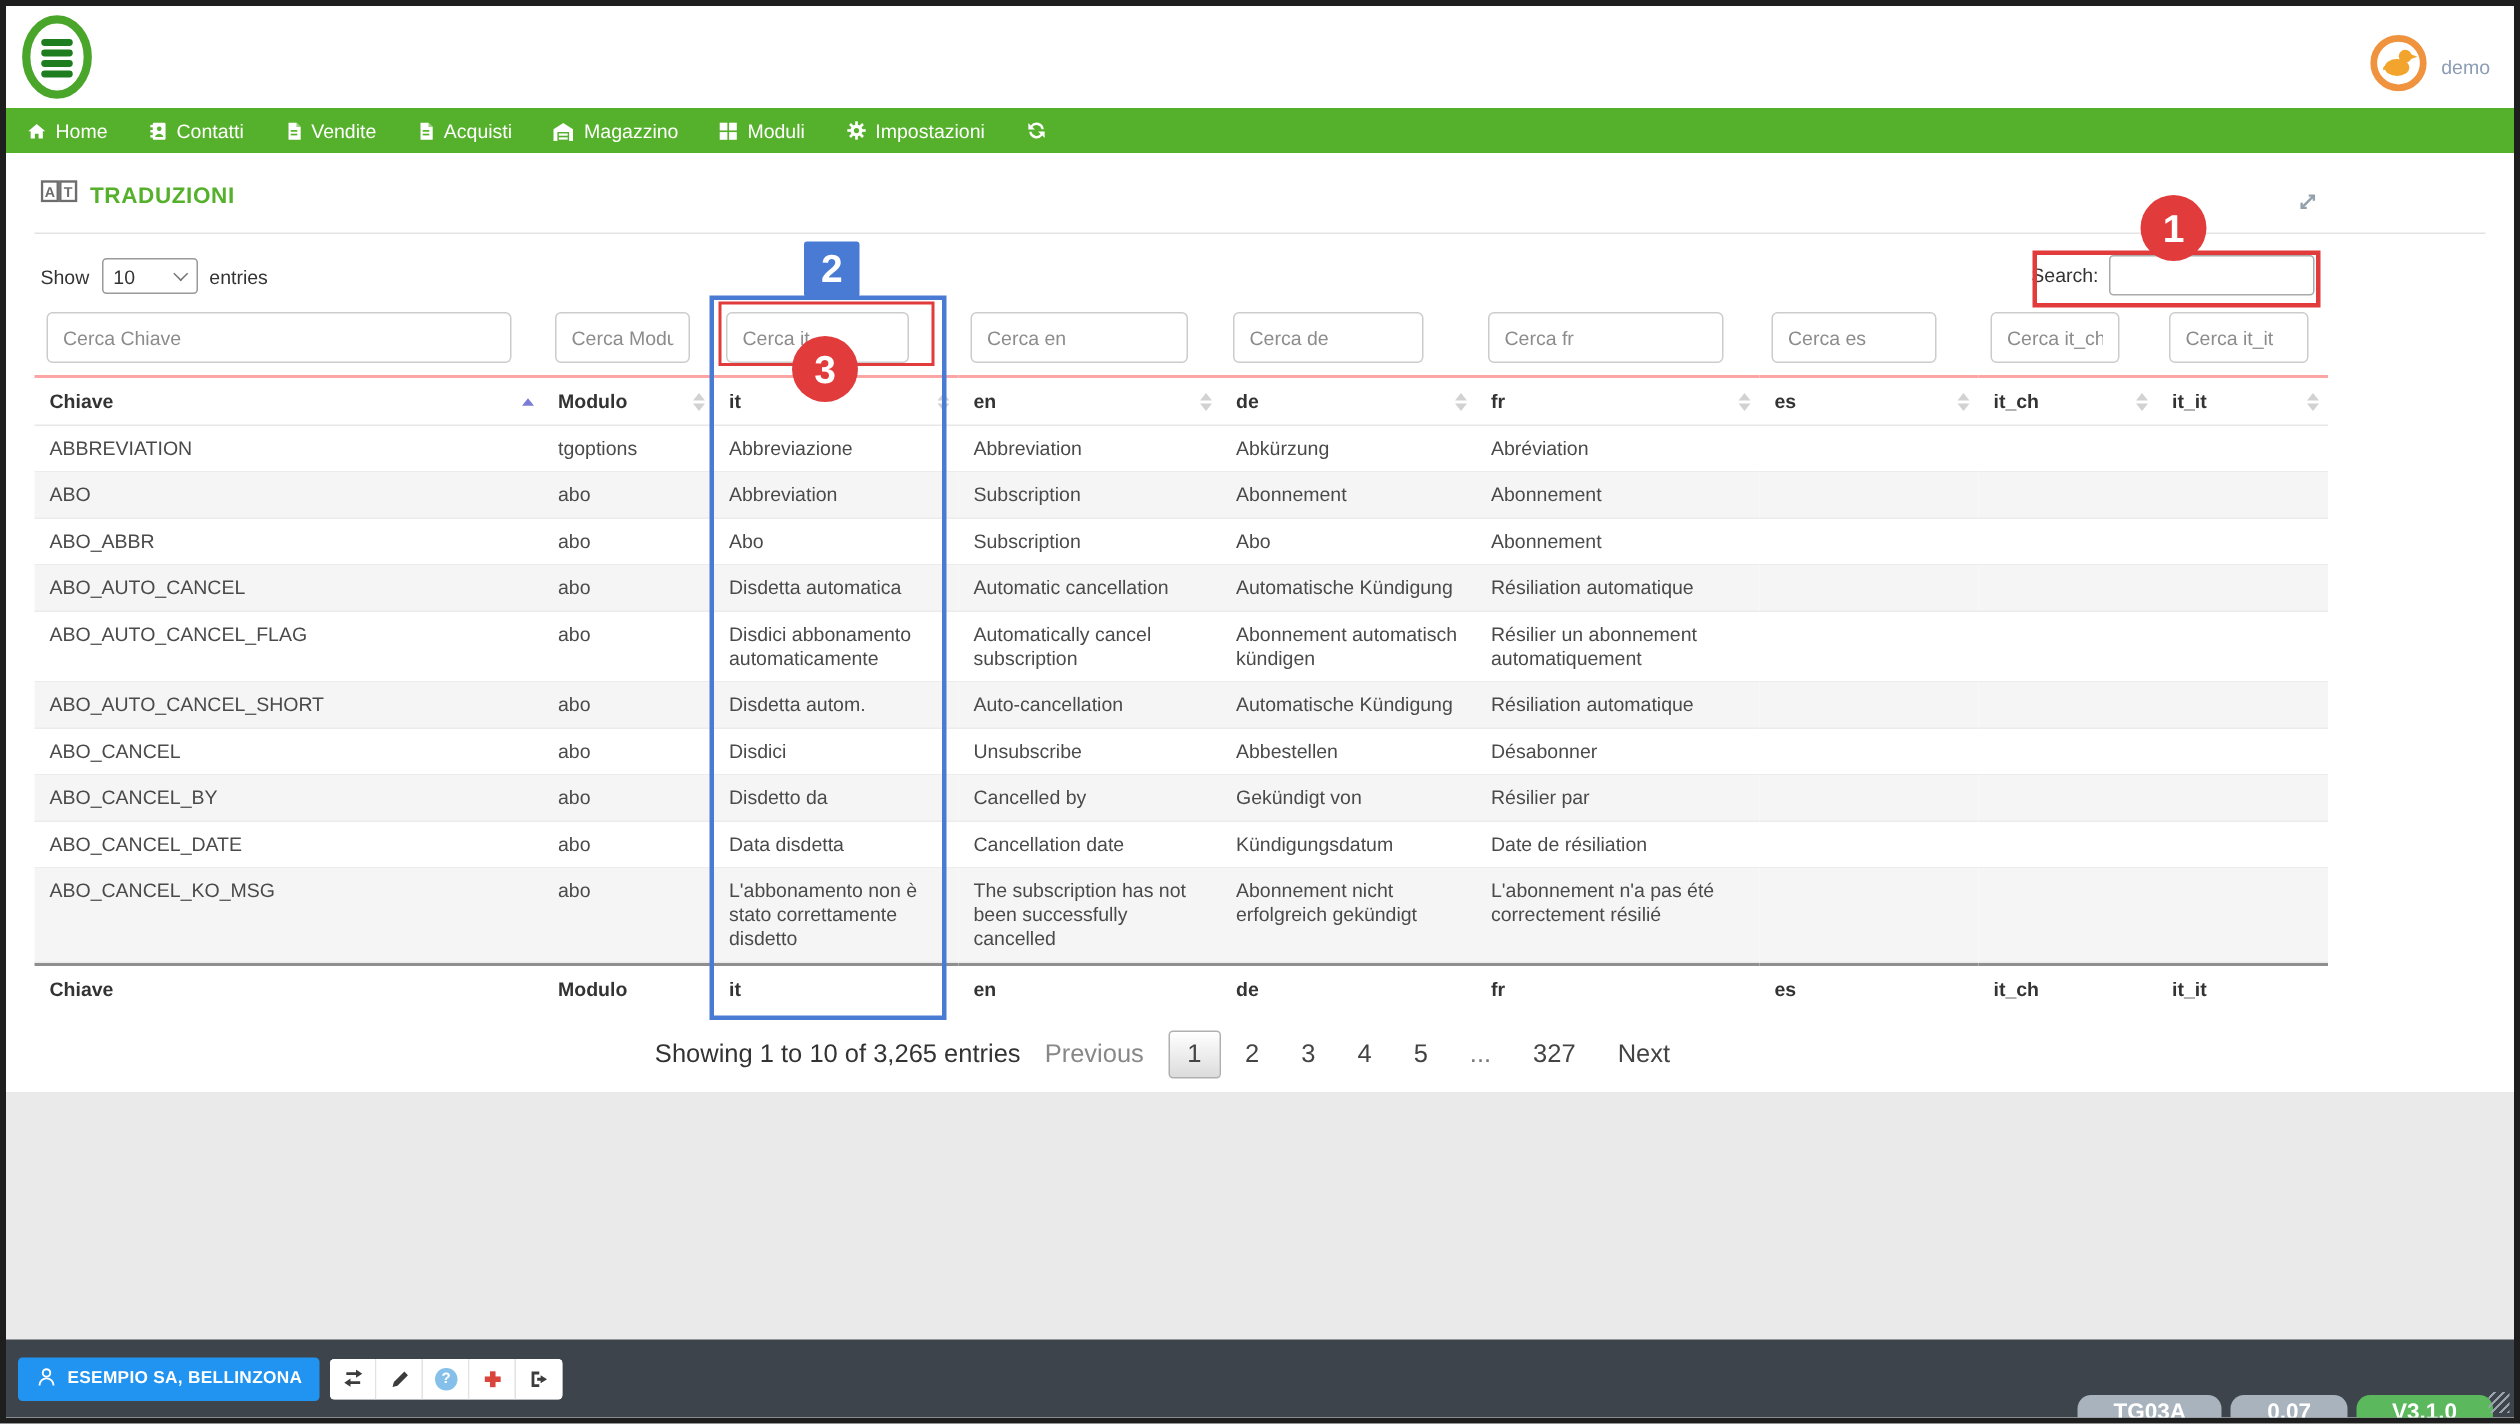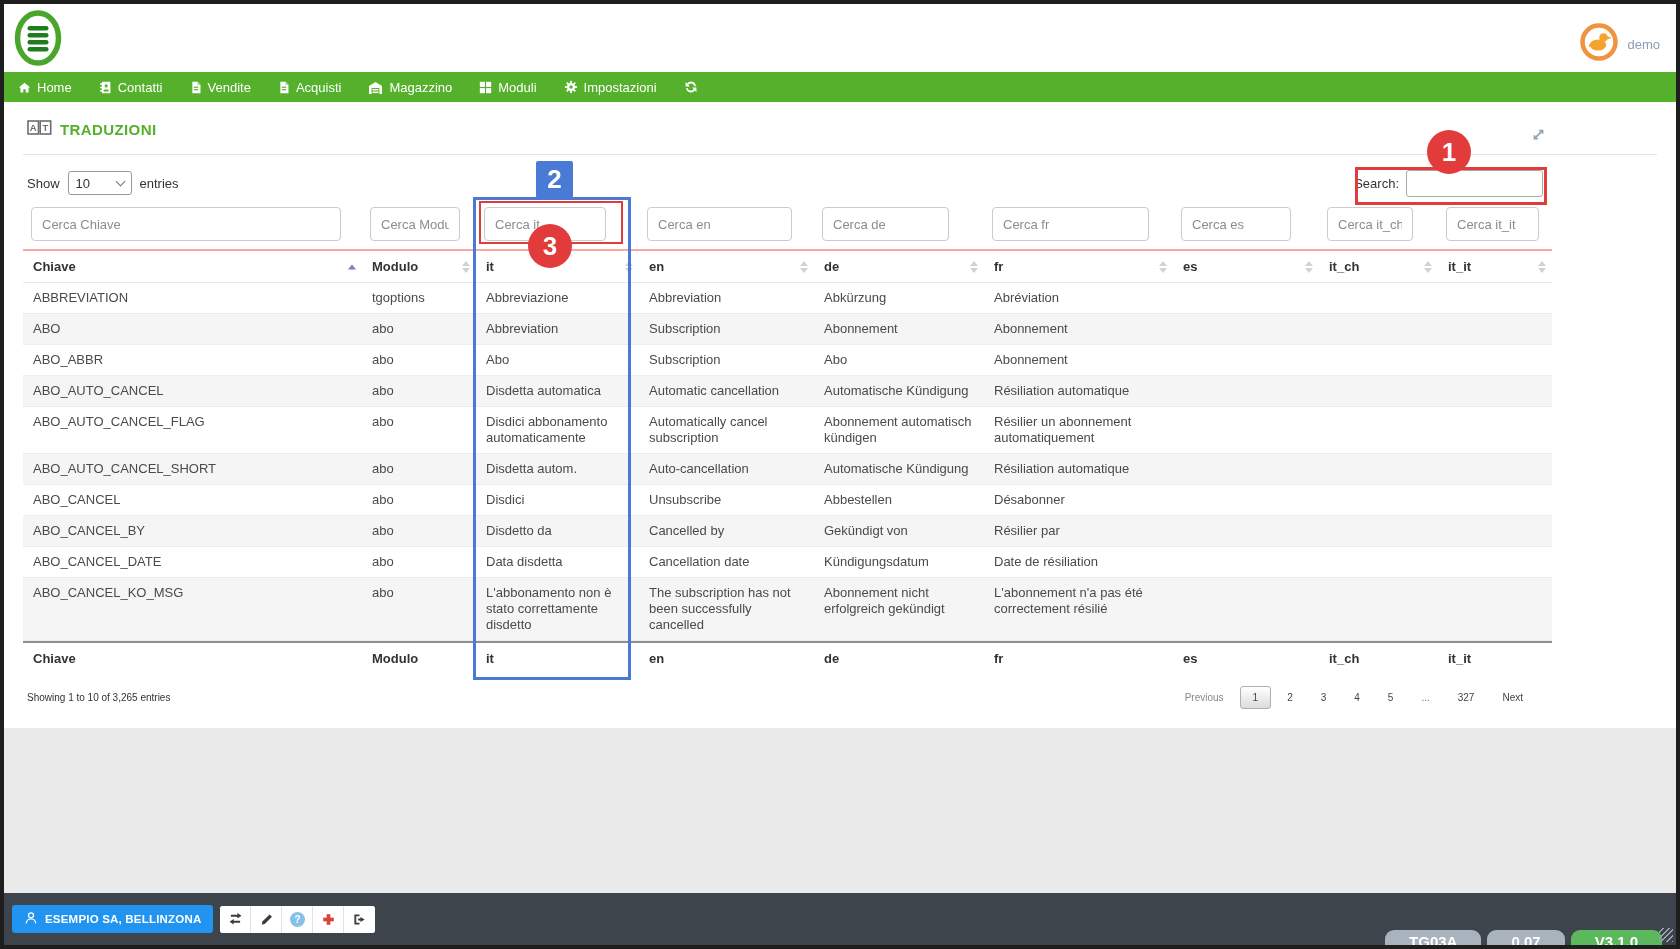--- a/index.html
+++ b/index.html
@@ -63,21 +63,21 @@
   .tri-up{width:0;height:0;border-left:4px solid transparent;border-right:4px solid transparent;border-bottom:5px solid #d2d2d2;}
   .tri-down{width:0;height:0;border-left:4px solid transparent;border-right:4px solid transparent;border-top:5px solid #d2d2d2;}
   .tri-up.active{border-bottom-color:#7b7bd8;}
 
   tbody td{padding:7px 10px;line-height:16px;vertical-align:top;border-bottom:1px solid #ececec;color:#4a4a4a;word-wrap:break-word;}
   tbody tr:nth-child(even) td{background:#f5f5f5;}
   tbody tr{height:30px;}
 
   tfoot th{height:32px;padding:8px 10px;text-align:left;font-weight:bold;color:#333;border-top:2px solid #8f8f8f;}
 
-  .table-foot{display:flex;justify-content:space-between;align-items:center;padding:12px 122px 0 4px;font-size:10px;}
+  .table-foot{display:flex;justify-content:center;align-items:center;padding:12px 122px 0 4px;font-size:17px;}
   .info{color:#333;}
   .pagination{display:flex;align-items:center;}
   .pg{padding:5px 12px;margin-left:4px;color:#444;cursor:pointer;}
   .pg.prev{color:#888;}
   .pg.active{border:1px solid #b0b0b0;background:linear-gradient(#fff,#dcdcdc);border-radius:3px;}
   .pg.dots{cursor:default;color:#777;}
 
   
   .statusbar{position:absolute;left:0;right:0;bottom:0;height:52px;background:#3d444b;
     display:flex;align-items:center;padding:0 14px 0 8px;}

